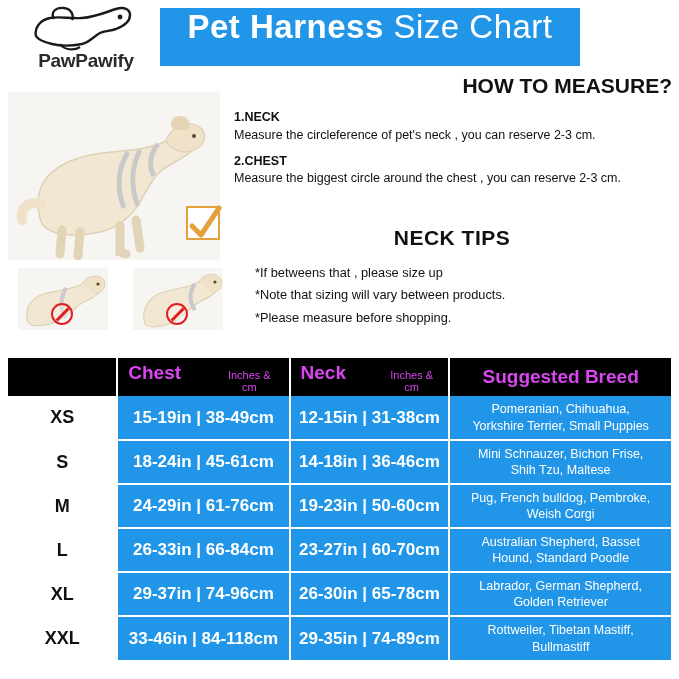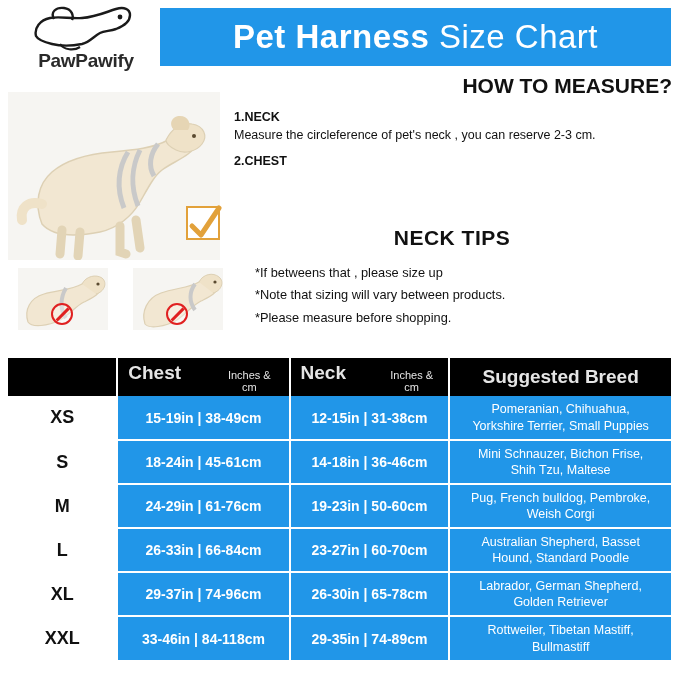--- a/index.html
+++ b/index.html
@@ -11,25 +11,25 @@
     font-family: "Liberation Sans", sans-serif;
     overflow: hidden;
     position: relative;
   }
 
   
   .header {
     position: absolute;
     left: 160px;
     top: 8px;
-    width: 511px;
+    width: 420px;
     height: 58px;
     background: #2196e8;
     display: flex;
-    align-items: center;
+    align-items: flex-start;
     justify-content: center;
   }
   .header-title {
     font-size: 33px;
     letter-spacing: 0.5px;
     color: #ffffff;
     white-space: nowrap;
   }
   .header-title .bold { font-weight: bold; }
   .header-title .light { font-weight: normal; }
@@ -169,21 +169,21 @@
     top: 358px;
     width: 663px;
   }
   table {
     border-collapse: collapse;
     width: 663px;
     table-layout: fixed;
   }
   thead th {
     background: #000000;
-    color: #e5e5e5;
+    color: #d946ef;
     height: 38px;
     border-right: 2px solid #ffffff;
     padding: 0 10px;
   }
   thead th:last-child { border-right: none; }
   .th-inner { display: flex; align-items: baseline; gap: 7px; }
   .th-main { font-size: 19px; font-weight: bold; }
   .th-sub { font-size: 11px; font-weight: normal; padding-left: 32px; }
   .th-center { justify-content: center; }
 
@@ -199,21 +199,21 @@
   .c-size {
     background: #ffffff;
     color: #111;
     font-size: 18px;
     font-weight: bold;
     text-align: center;
   }
   .c-val {
     background: #2196e8;
     color: #ffffff;
-    font-size: 14px;
+    font-size: 17px;
     font-weight: bold;
     text-align: center;
     white-space: nowrap;
   }
   .c-breed {
     background: #2196e8;
     color: #ffffff;
     font-size: 12.5px;
     text-align: center;
     line-height: 1.32;
@@ -300,20 +300,21 @@
     <path d="M62,16 C56,24 56,34 62,42" stroke="#c9c9c9" stroke-width="4" fill="none"></path>
   </svg>
   <div class="no-badge" style="left:33px; top:35px;"></div>
 </div>
 
 <div class="measure-title">HOW TO MEASURE?</div>
 <div class="measure-body">
   <div class="step">1.NECK</div>
   <div class="desc">Measure the circleference of pet's neck , you can reserve 2-3 cm.</div>
   <div class="step">2.CHEST</div>
+  <div class="desc">Measure the biggest circle around the chest , you can reserve 2-3 cm.</div>
 </div>
 
 <div class="tips-title">NECK TIPS</div>
 <div class="tips-body">
   <div>*If betweens that , please size up</div>
   <div>*Note that sizing will vary between products.</div>
   <div>*Please measure before shopping.</div>
 </div>
 
 <div class="table-wrap">

